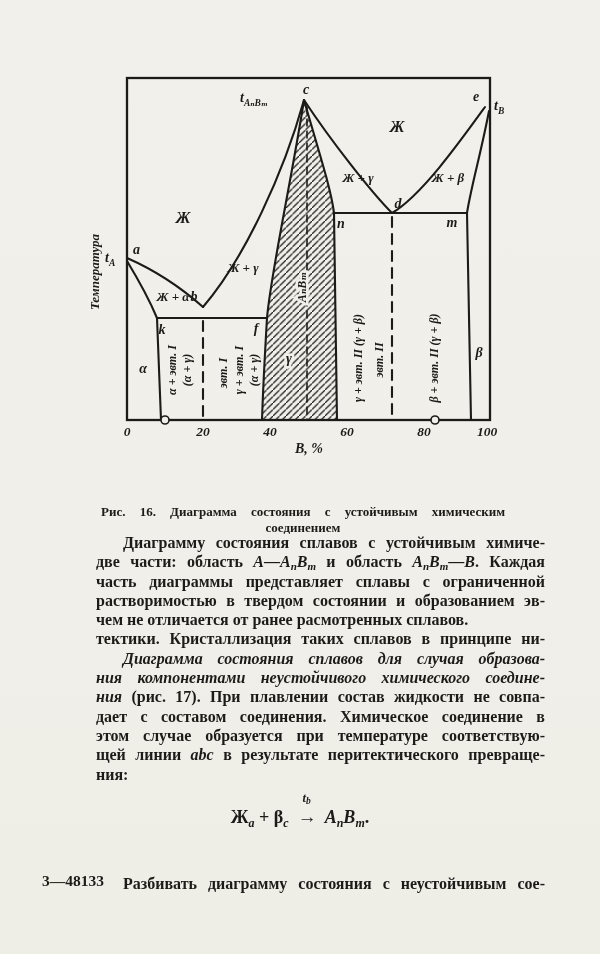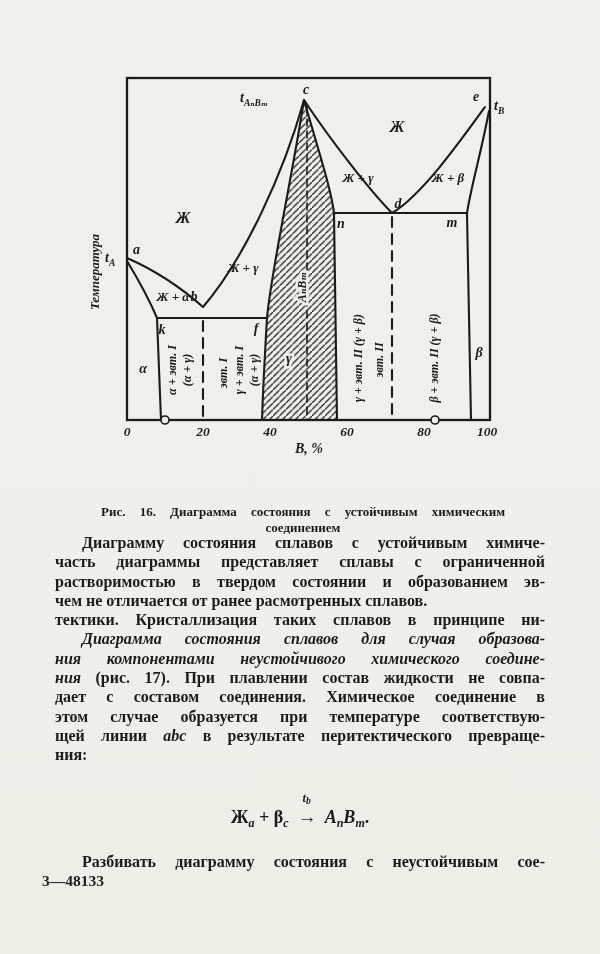--- a/index.html
+++ b/index.html
@@ -23,22 +23,22 @@
   .tk{font:italic bold 13.5px "Liberation Serif","DejaVu Serif",serif;fill:#1d1b18;}
   .ssub{font-size:9.5px;}
   .halo{stroke:#f0efe9;stroke-width:5px;paint-order:stroke;}
   
   .caption{position:absolute;left:101px;top:460px;width:404px;font-weight:bold;font-size:13px;line-height:16px;margin-top:44px;}
   .cap1{text-align:justify;text-align-last:justify;}
   .cap2{text-align:center;}
   
   .bodytext{position:absolute;left:55px;width:490px;font-size:16px;font-weight:bold;line-height:19.3px;}
   #para12{top:533px;}
-  #para3{top:852px;}
-  .tl{text-align:justify;text-align-last:justify;height:19.3px;}
+  #para3{top:874px;}
+  .tl{text-align:justify;text-align-last:justify;height:19.3px;margin-left:41px;}
   .tl.end{text-align-last:left;}
   .tl.ind{text-indent:27px;}
   .it{font-style:italic;}
   .sb{font-size:11px;vertical-align:-3px;}
   
   .formula{position:absolute;top:806px;left:0;width:600px;text-align:center;font-weight:bold;font-size:18px;}
   .fsub{font-size:12px;font-style:italic;vertical-align:-4px;}
   .fvar{font-style:italic;}
   .arrowwrap{display:inline-block;position:relative;margin:0 9px;}
   .arrowtop{position:absolute;left:50%;top:-15px;transform:translateX(-50%);font-size:12.5px;font-style:italic;white-space:nowrap;}
@@ -126,20 +126,21 @@
     <text class="lbl sm" text-anchor="middle" transform="rotate(-90 438 358)" x="438" y="358">β + эвт. II (γ + β)</text>
   </svg>
 
   <div class="caption">
     <div class="cap1">Рис. 16. Диаграмма состояния с устойчивым химическим</div>
     <div class="cap2">соединением</div>
   </div>
 
   <div class="bodytext" id="para12">
       <div class="tl ind"><span>Диаграмму состояния сплавов с устойчивым химиче-</span></div>
+      <div class="tl"><span>две части: область </span><span class="it">A</span><span>—</span><span class="it">A</span><span class="it sb">n</span><span class="it">B</span><span class="it sb">m</span><span> и область </span><span class="it">A</span><span class="it sb">n</span><span class="it">B</span><span class="it sb">m</span><span>—</span><span class="it">B</span><span>. Каждая</span></div>
       <div class="tl"><span>часть диаграммы представляет сплавы с ограниченной</span></div>
       <div class="tl"><span>растворимостью в твердом состоянии и образованием эв-</span></div>
       <div class="tl end"><span>чем не отличается от ранее расмотренных сплавов.</span></div>
       <div class="tl"><span>тектики. Кристаллизация таких сплавов в принципе ни-</span></div>
       <div class="tl ind"><span class="it">Диаграмма состояния сплавов для случая образова-</span></div>
       <div class="tl"><span class="it">ния компонентами неустойчивого химического соедине-</span></div>
       <div class="tl"><span class="it">ния</span><span> (рис. 17). При плавлении состав жидкости не совпа-</span></div>
       <div class="tl"><span>дает с составом соединения. Химическое соединение в</span></div>
       <div class="tl"><span>этом случае образуется при температуре соответствую-</span></div>
       <div class="tl"><span>щей линии </span><span class="it">abc</span><span> в результате перитектического превраще-</span></div>

